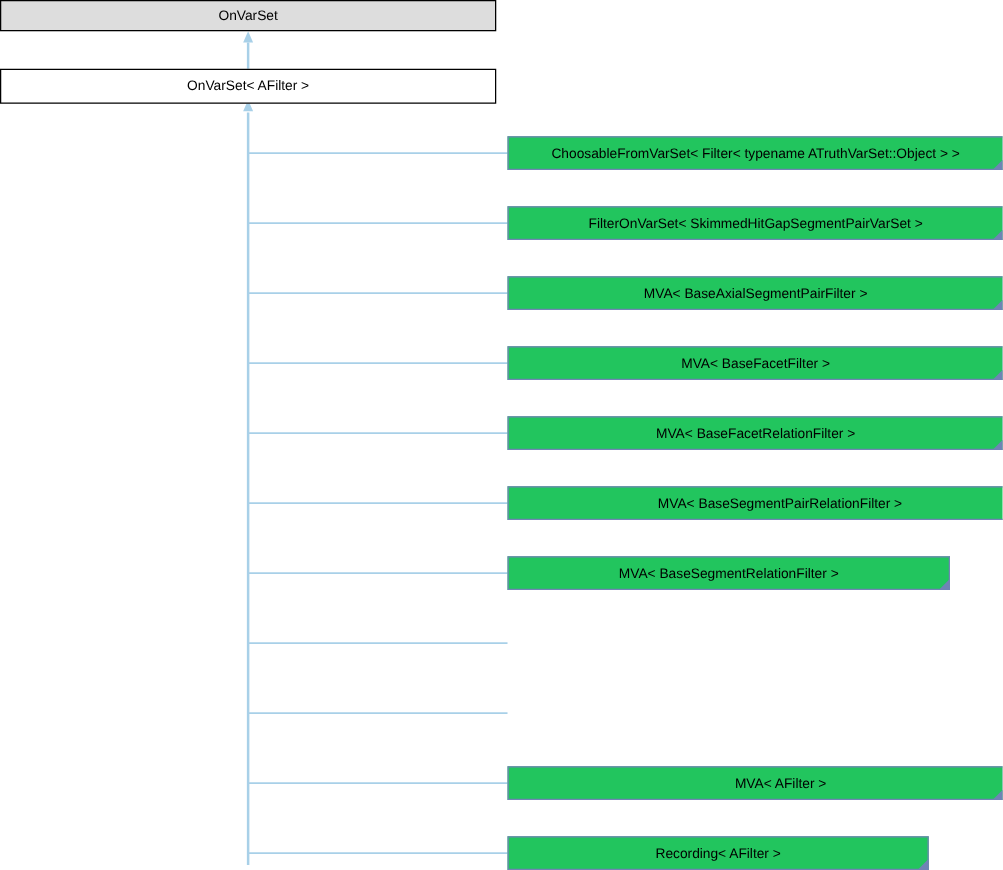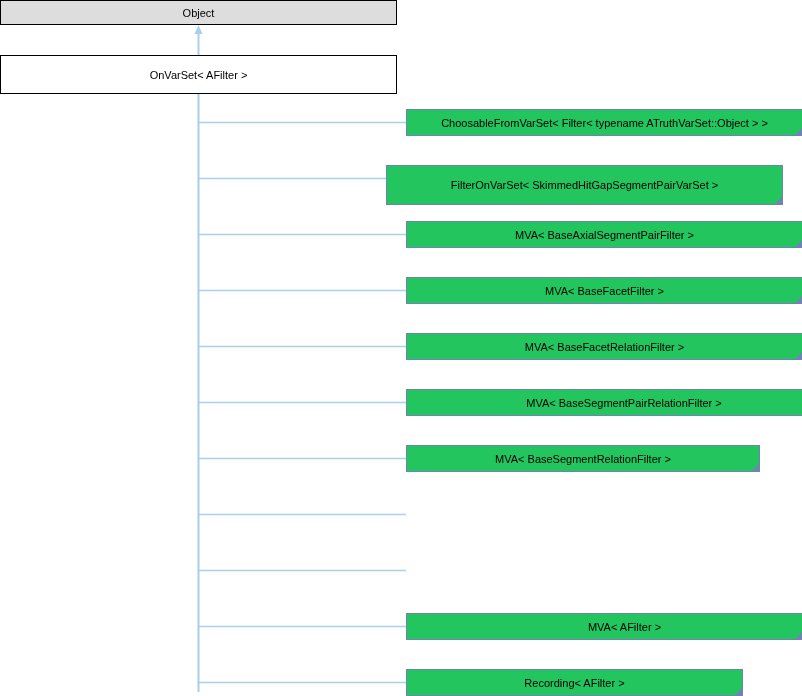--- a/index.html
+++ b/index.html
@@ -108,33 +108,33 @@
     <line x1="198.5" y1="346.5" x2="406" y2="346.5" stroke="#a8d0e8" stroke-width="1.5"></line>
     <line x1="198.5" y1="402.5" x2="406" y2="402.5" stroke="#a8d0e8" stroke-width="1.5"></line>
     <line x1="198.5" y1="458.5" x2="406" y2="458.5" stroke="#a8d0e8" stroke-width="1.5"></line>
     <line x1="198.5" y1="514.5" x2="406" y2="514.5" stroke="#a8d0e8" stroke-width="1.5"></line>
     <line x1="198.5" y1="570.5" x2="406" y2="570.5" stroke="#a8d0e8" stroke-width="1.5"></line>
     <line x1="198.5" y1="626.5" x2="406" y2="626.5" stroke="#a8d0e8" stroke-width="1.5"></line>
     <line x1="198.5" y1="682.5" x2="406" y2="682.5" stroke="#a8d0e8" stroke-width="1.5"></line>
   </svg>
 
   <div class="node base" style="left:0px; top:0px; width:397px; height:25px;">
-    <span class="node-label">Object</span>
+    <span class="node-label">OnVarSet</span>
   </div>
 
-  <div class="node current" style="left:0px; top:55px; width:397px; height:39px;">
+  <div class="node current" style="left:0px; top:55px; width:397px; height:28px;">
     <span class="node-label">OnVarSet&lt; AFilter &gt;</span>
   </div>
 
   <div class="node derived" style="left:406px; top:109px; width:397px; height:27px;">
     <span class="node-label">ChoosableFromVarSet&lt; Filter&lt; typename ATruthVarSet::Object &gt; &gt;</span>
     <span class="fold"></span>
   </div>
 
-  <div class="node derived" style="left:386px; top:165px; width:397px; height:40px;">
+  <div class="node derived" style="left:406px; top:165px; width:397px; height:27px;">
     <span class="node-label">FilterOnVarSet&lt; SkimmedHitGapSegmentPairVarSet &gt;</span>
     <span class="fold"></span>
   </div>
 
   <div class="node derived" style="left:406px; top:221px; width:397px; height:27px;">
     <span class="node-label">MVA&lt; BaseAxialSegmentPairFilter &gt;</span>
     <span class="fold"></span>
   </div>
 
   <div class="node derived" style="left:406px; top:333px; width:397px; height:27px;">

